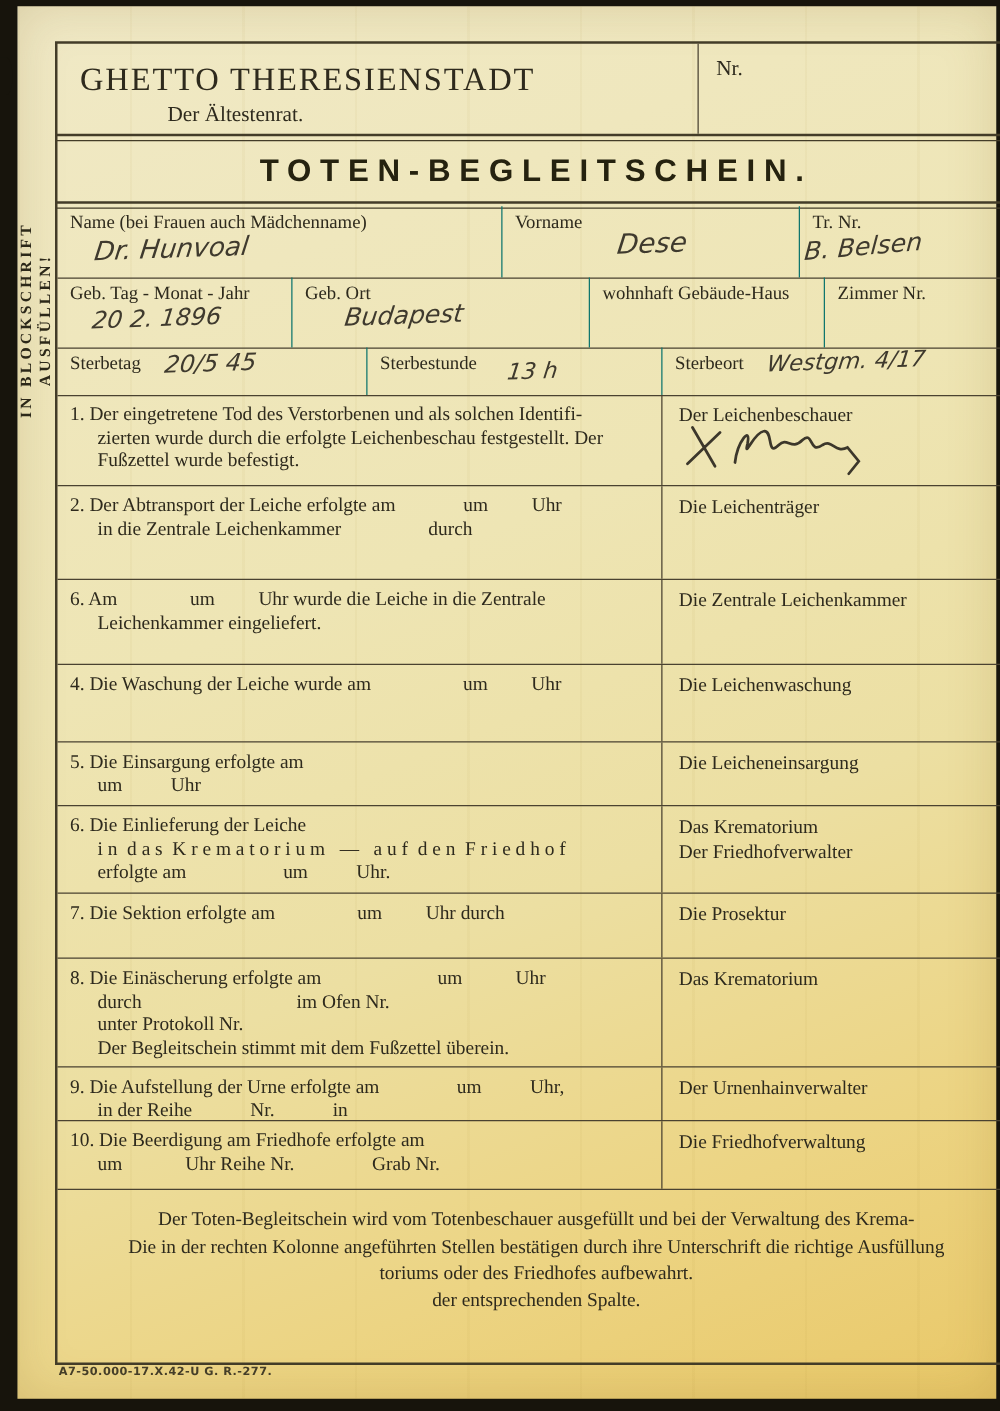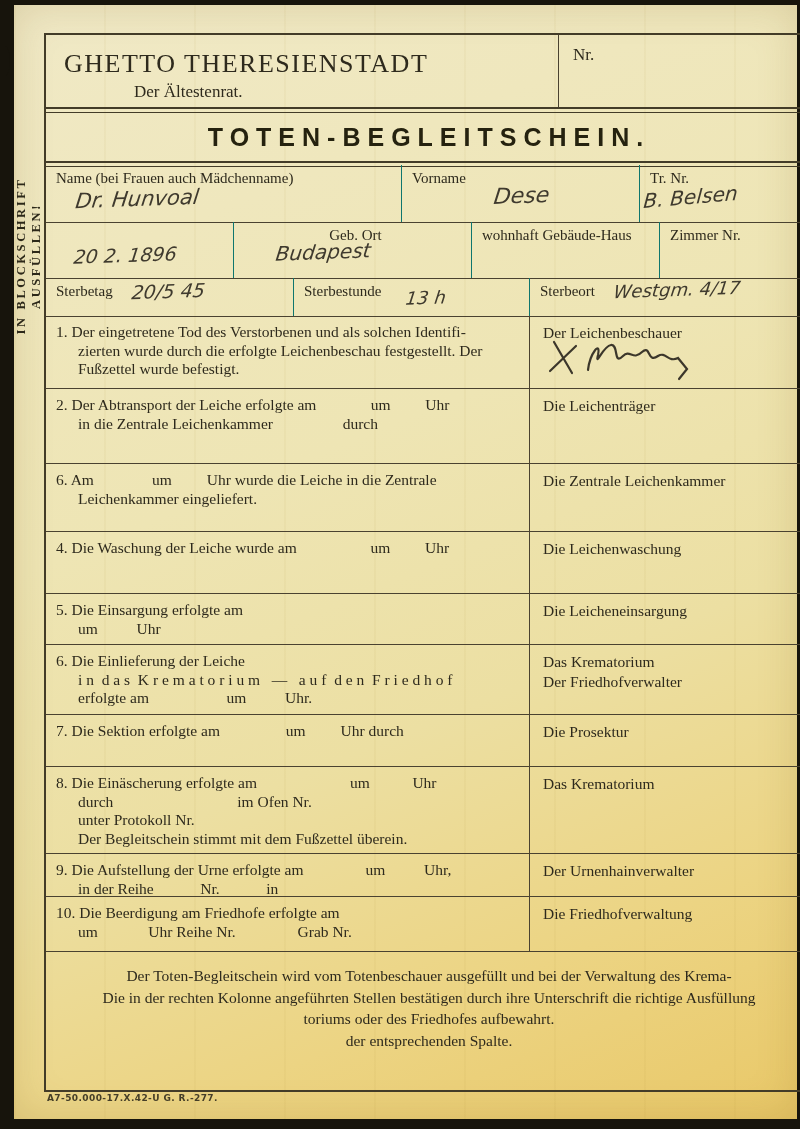--- a/index.html
+++ b/index.html
@@ -103,23 +103,24 @@
         <div class="hw" style="left:92px;top:18px;font-size:22px;">Dese</div>
       </div>
       <div class="cell" style="left:594px;width:152px;">
         <div class="lbl">Tr. Nr.</div>
         <div class="hw" style="left:4px;top:20px;font-size:20px;transform:skewX(-9deg) rotate(-5deg);">B. Belsen</div>
       </div>
     </div>
 
     <div class="row rowB hb">
       <div class="cell v" style="left:0;width:188px;">
+        <div class="lbl">Geb. Tag - Monat - Jahr</div>
         <div class="hw" style="left:28px;top:22px;font-size:19px;">20 2. 1896</div>
       </div>
-      <div class="cell v" style="left:188px;width:238px;text-align:center;">
+      <div class="cell v" style="left:188px;width:238px;">
         <div class="lbl">Geb. Ort</div>
         <div class="hw" style="left:42px;top:18px;font-size:20px;">Budapest</div>
       </div>
       <div class="cell" style="left:614px;width:132px;">
         <div class="lbl">Zimmer Nr.</div>
       </div>
       <div class="cell v" style="left:426px;width:188px;">
         <div class="lbl">wohnhaft Gebäude-Haus</div>
       </div>
     </div>

